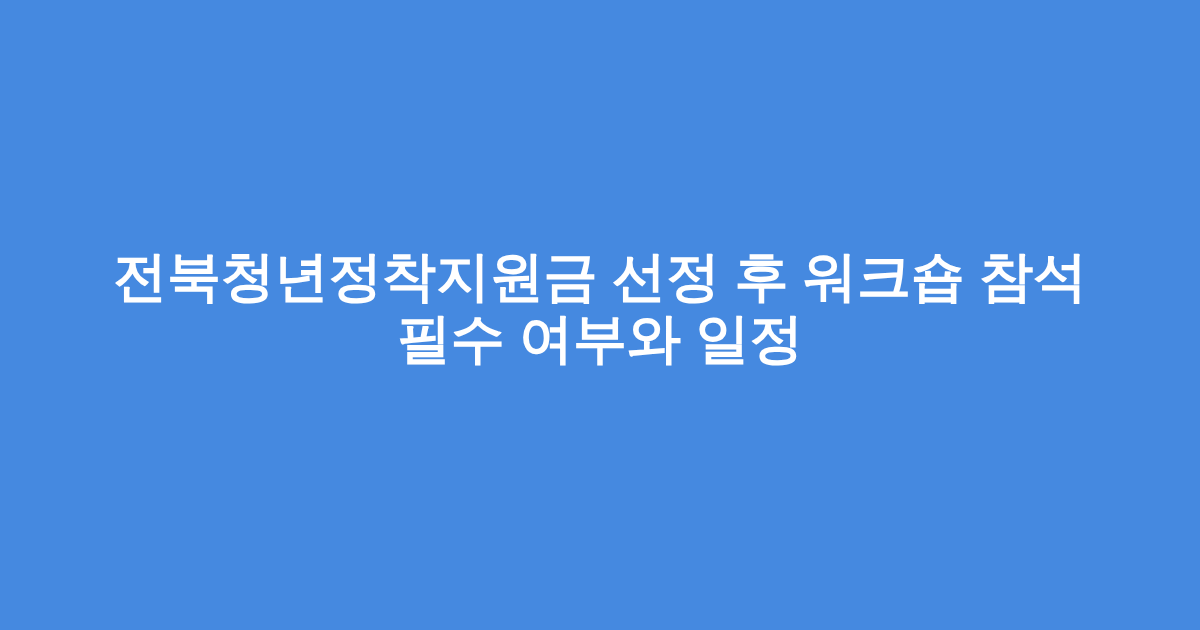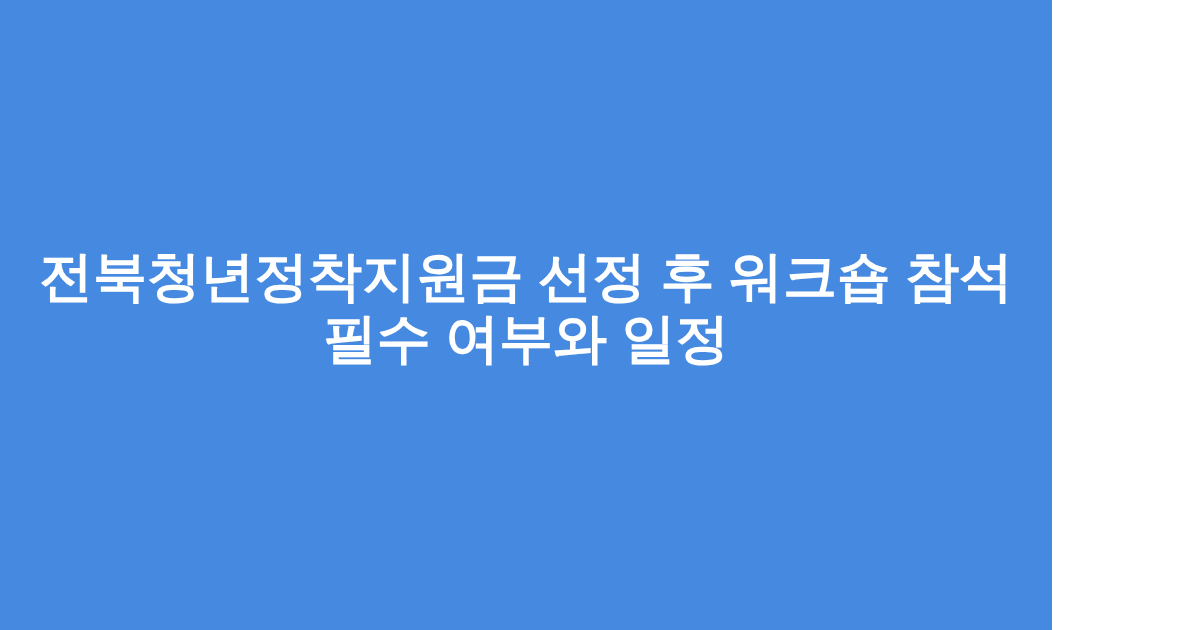--- a/index.html
+++ b/index.html
@@ -12,21 +12,21 @@
     width: 1200px;
     height: 630px;
     overflow: hidden;
     font-family: "Liberation Sans", "DejaVu Sans", sans-serif;
   }
 
   
   #og-card {
     position: relative;
     box-sizing: border-box;
-    width: 1052px;
+    width: 1200px;
     height: 630px;
     background-color: #4589e0;
     display: flex;
     align-items: center;
     justify-content: center;
     overflow: hidden;
   }
 
   
   .title-block {

